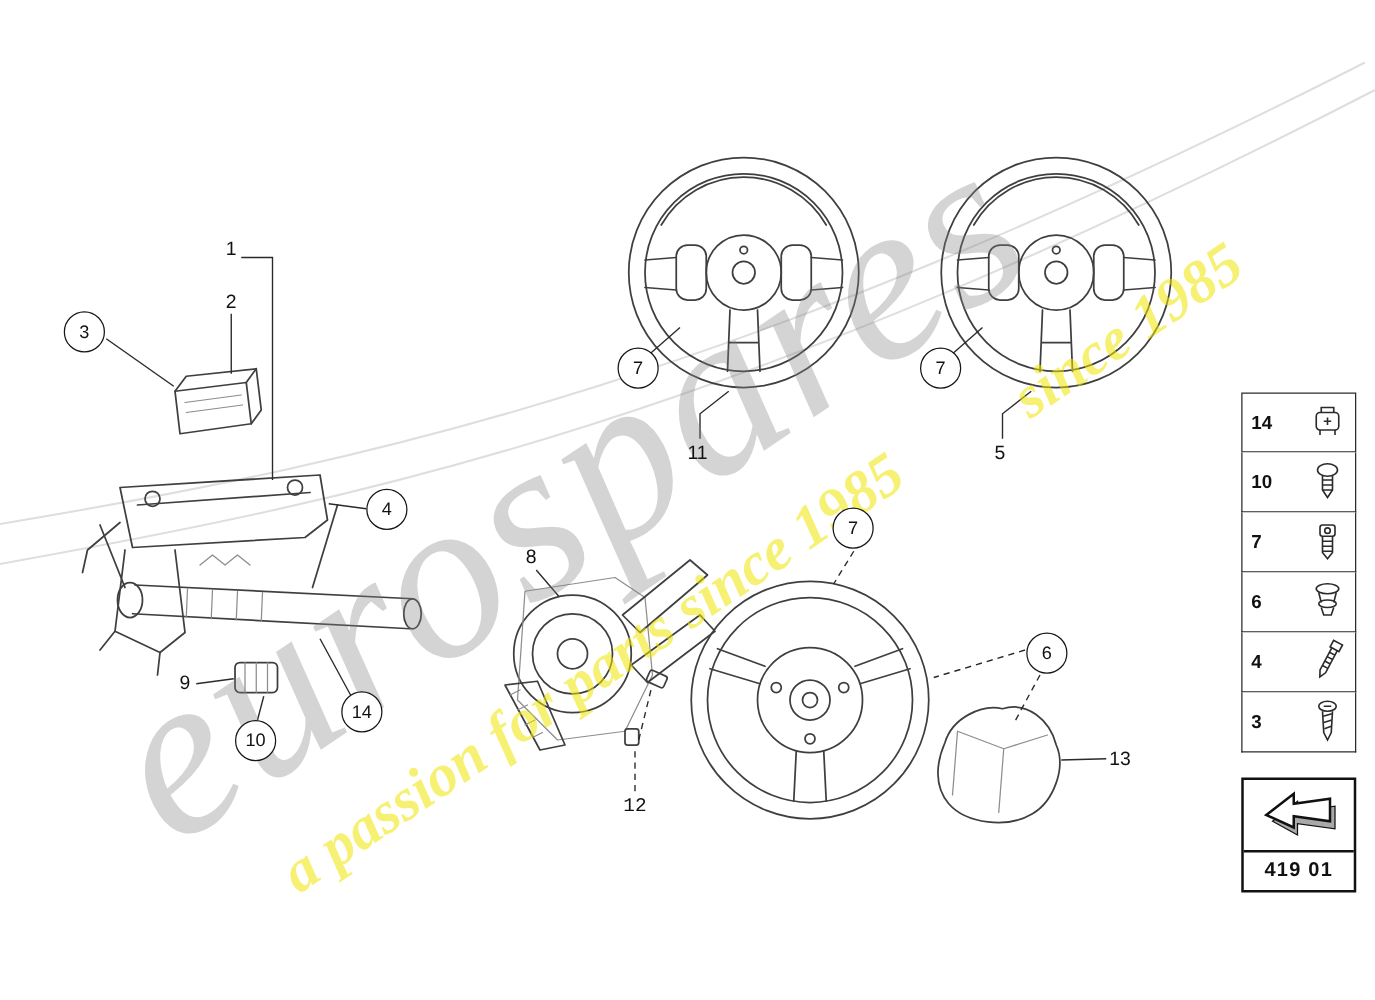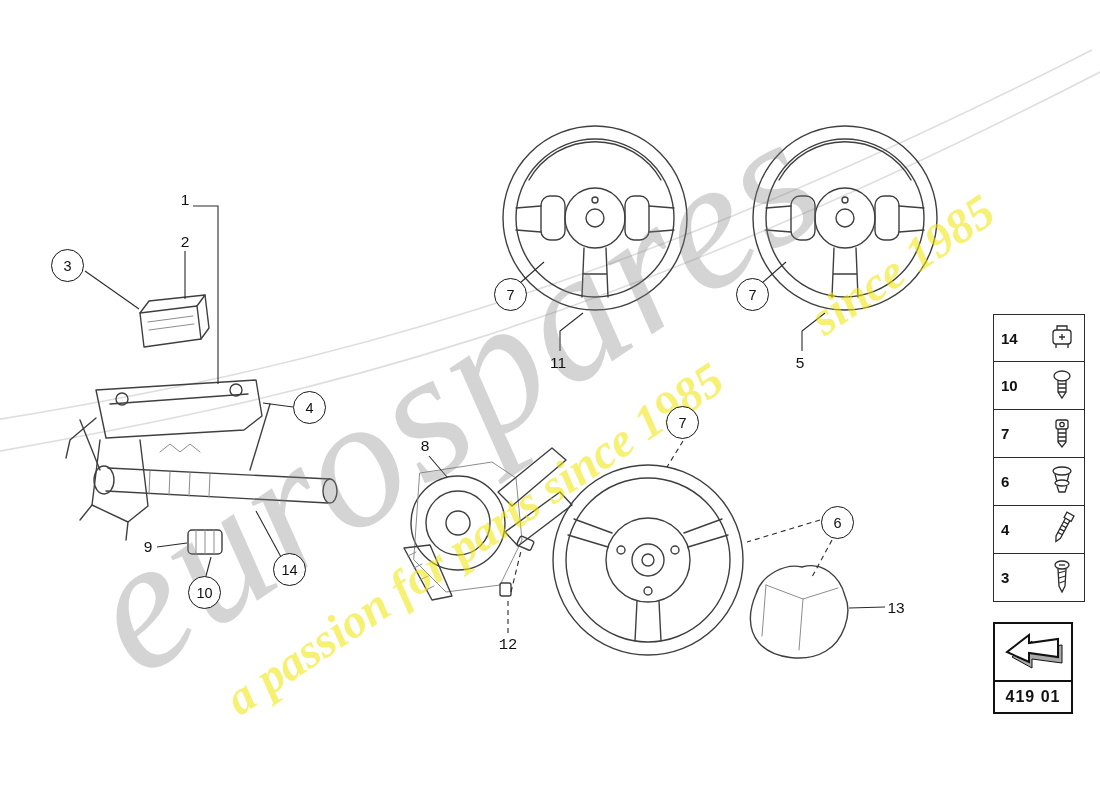--- a/index.html
+++ b/index.html
@@ -35,21 +35,21 @@
   .legend-row {
     box-sizing:border-box; height:48px; border:1.3px solid #2b2b2b; border-top:none;
     display:flex; align-items:center; justify-content:space-between;
     padding:0 7px; background:#fff; cursor:pointer;
   }
   .legend-row:first-child { border-top:1.3px solid #2b2b2b; }
   .legend-num { font-size:15px; font-weight:bold; }
   .legend-row svg { stroke:#2b2b2b; stroke-width:1.3; fill:none; }
 
   .codebox {
-    position:absolute; left:993px; top:622px; width:80px; box-sizing:border-box;
+    position:absolute; left:993px; top:622px; width:92px; box-sizing:border-box;
     border:2px solid #111; background:#fff;
   }
   .codebox .arrow-area {
     height:56px; display:flex; align-items:center; justify-content:center;
     border-bottom:2px solid #111;
   }
   .codebox .code {
     height:30px; display:flex; align-items:center; justify-content:center;
     font-weight:bold; font-size:16px; letter-spacing:1px;
   }

